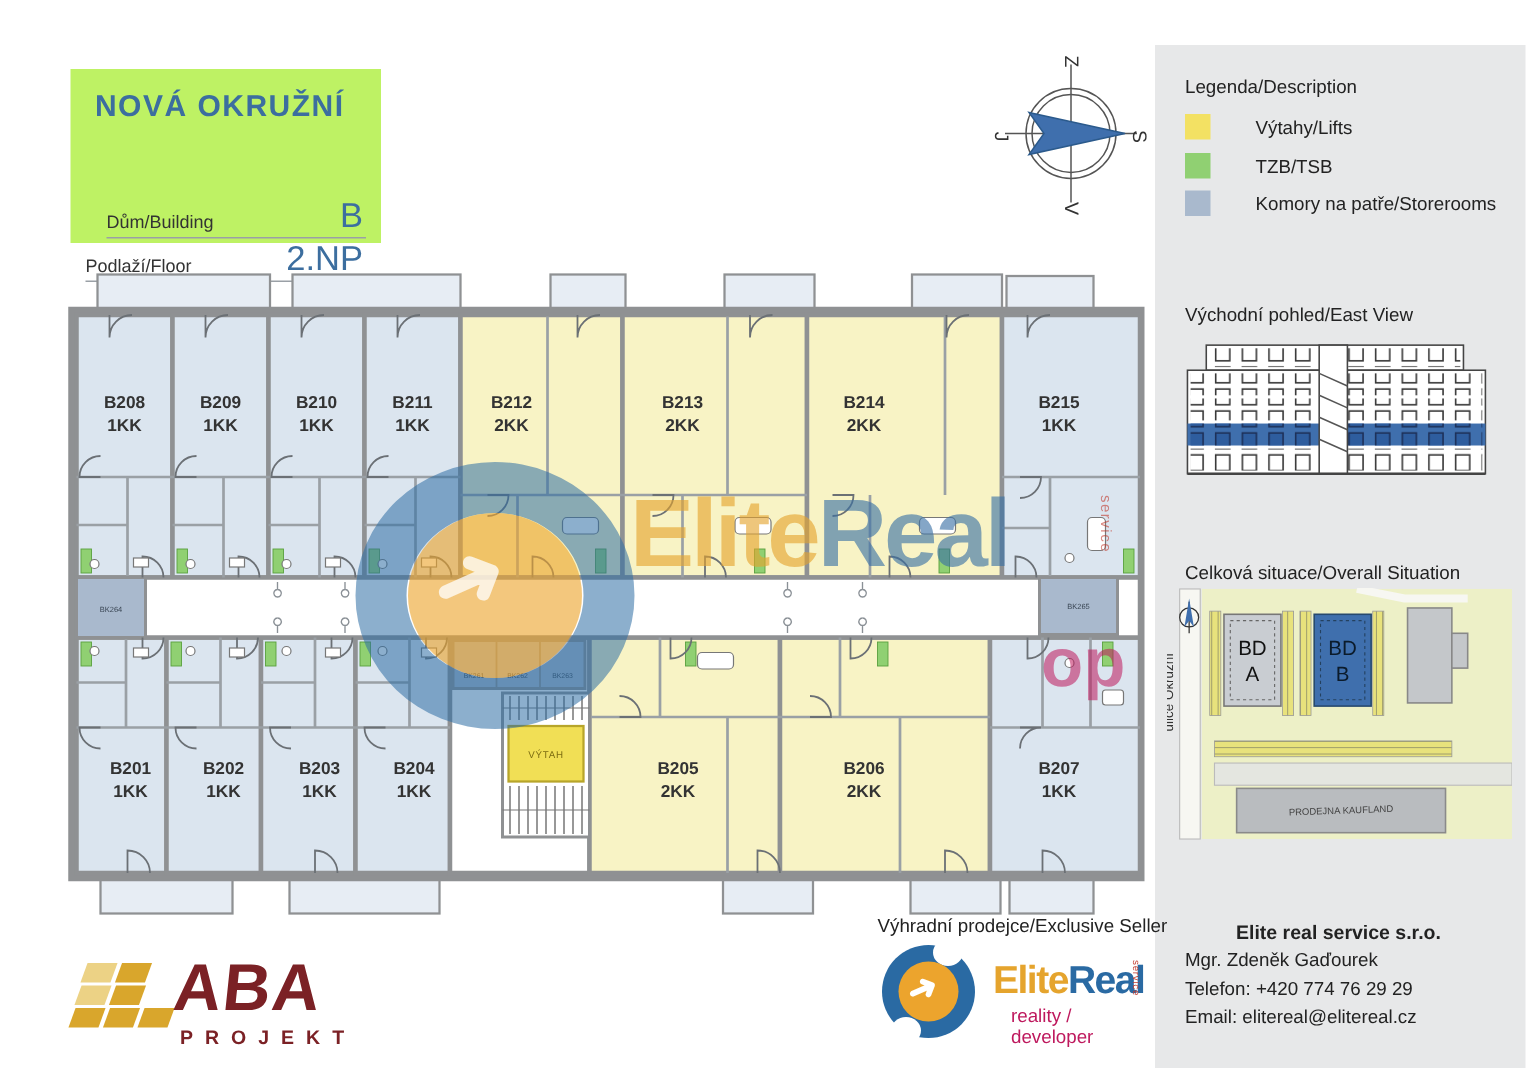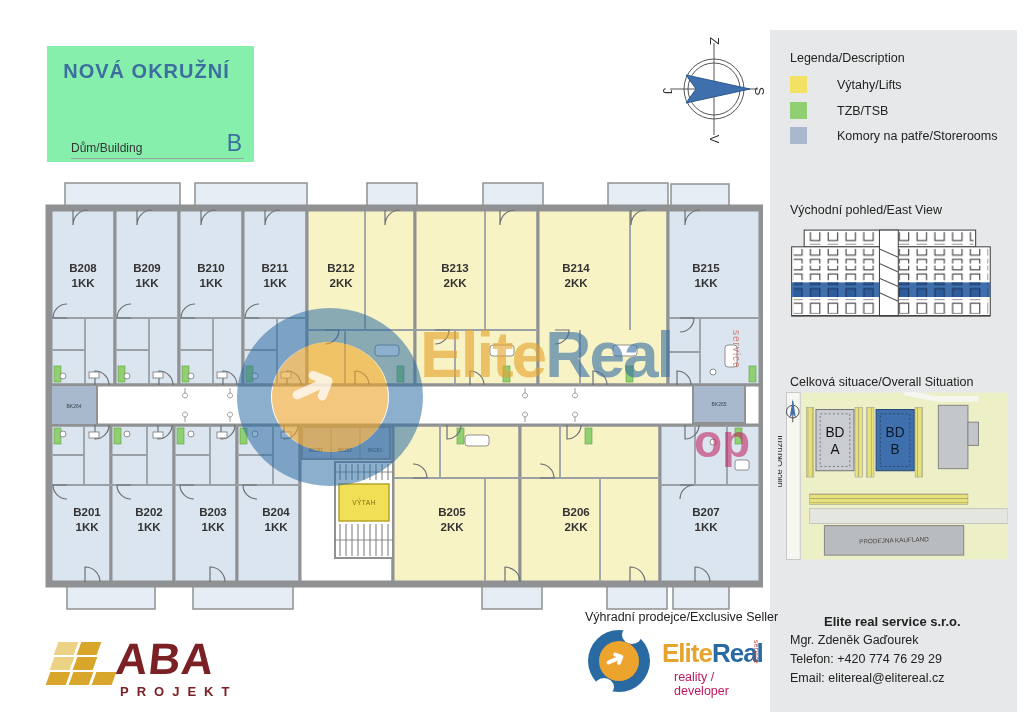--- a/index.html
+++ b/index.html
@@ -1,19 +1,19 @@
 <!DOCTYPE html>
 <html><head>
 <meta charset="utf-8">
 <style>
   html,body{margin:0;padding:0;background:#fff;}
   .page{position:relative;width:1024px;height:724px;background:#ffffff;overflow:hidden;
         font-family:"Liberation Sans",sans-serif;color:#222;}
   
-  .title-block{position:absolute;left:47px;top:46px;width:207px;height:116px;background:#86efac;}
+  .title-block{position:absolute;left:47px;top:46px;width:207px;height:116px;background:#bef264;}
   .title-block .big-title{position:absolute;left:0;right:8px;top:14px;text-align:center;
         font-size:20px;font-weight:bold;letter-spacing:1px;color:#3c6e9f;}
   .tb-row{position:absolute;left:10px;right:10px;height:28px;border-bottom:1px solid #9aa0a6;}
   .tb-row.r1{top:84px;margin-left:14px;}
   .tb-row.r2{top:113px;}
   .tb-row .lbl{position:absolute;left:0;bottom:3px;font-size:12px;color:#333;}
   .tb-row .val{position:absolute;right:2px;bottom:1px;font-size:23px;color:#3c6e9f;}
   
   .compass{position:absolute;left:662px;top:33px;}
   
@@ -72,20 +72,24 @@
 </head>
 <body>
 
 <div class="page">
 
   <div class="title-block">
     <div class="big-title">NOVÁ OKRUŽNÍ</div>
     <div class="tb-row r1">
       <span class="lbl">Dům/Building</span>
       <span class="val">B</span>
+    </div>
+    <div class="tb-row r2">
+      <span class="lbl">Podlaží/Floor</span>
+      <span class="val">2.NP</span>
     </div>
   </div>
 
   <div class="compass">
     <svg width="104" height="112" viewBox="0 0 104 112">
       <line x1="52" y1="10" x2="52" y2="102" stroke="#555" stroke-width="1"></line>
       <line x1="8" y1="56" x2="96" y2="56" stroke="#555" stroke-width="1"></line>
       <circle cx="52" cy="56" r="30" fill="none" stroke="#555" stroke-width="1"></circle>
       <circle cx="52" cy="56" r="26" fill="none" stroke="#555" stroke-width="1"></circle>
       <polygon points="24,42 88,56 24,70 34,56" fill="#3f6fad" stroke="#2b5a8c" stroke-width="1"></polygon>

